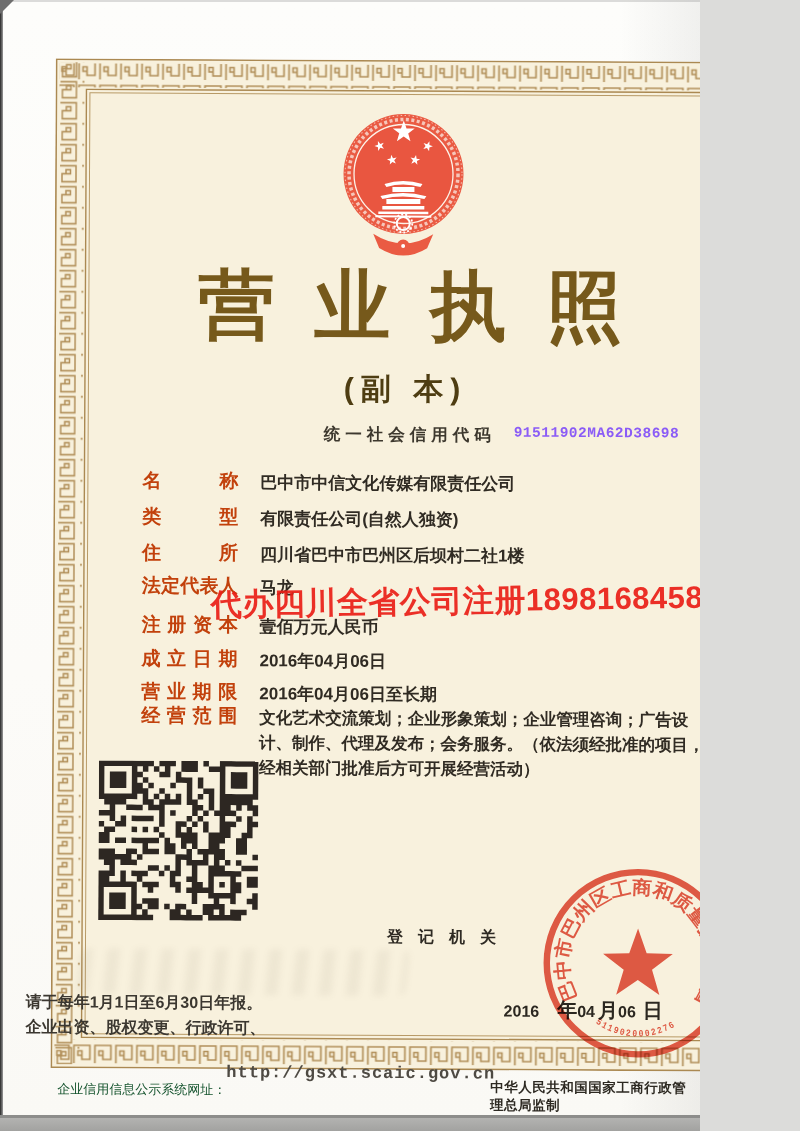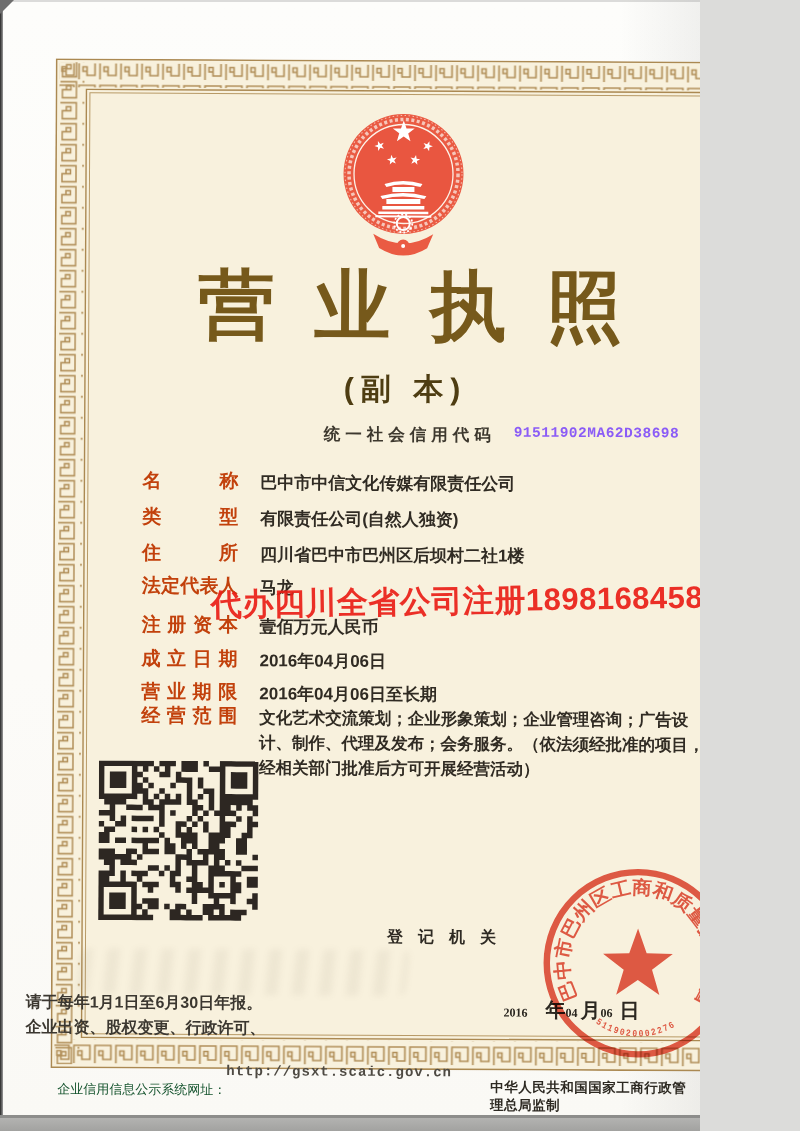--- a/index.html
+++ b/index.html
@@ -61,32 +61,32 @@
   
   #ghost{position:absolute;left:80px;top:950px;width:330px;height:46px;opacity:.35;
          background:repeating-linear-gradient(90deg,rgba(125,112,92,.22) 0 13px,rgba(125,112,92,0) 13px 27px);
          filter:blur(3px);transform:skewX(-6deg);border-radius:8px;}
 
   
   #reg-label{position:absolute;left:377px;top:927px;font-size:16px;font-weight:700;
              color:#2e2a23;letter-spacing:15px;white-space:nowrap;margin-left:12px;}
   #date-row{position:absolute;left:506px;top:996px;display:flex;align-items:baseline;
             color:#2b2720;white-space:nowrap;}
-  .dnum{font-family:Liberation Serif, serif;font-size:12px;font-weight:700;}
+  .dnum{font-family:Liberation Sans, sans-serif;font-size:16px;font-weight:700;}
   .dunit{font-size:20px;font-weight:800;}
   #d-yu{margin-left:18px;} #d-mo{} #d-mu{margin-left:3px;}
   #d-da{} #d-du{margin-left:7px;}
   #seal{position:absolute;left:536px;top:858px;mix-blend-mode:multiply;}
 
   
   #notes{position:absolute;left:28px;top:992px;width:250px;font-size:16px;font-weight:600;
          color:#3b3730;line-height:24.5px;}
   #site-label{position:absolute;left:60px;top:1082px;font-size:13px;color:#14532d;
               font-family:"Liberation Serif","DejaVu Serif",serif;}
-  #site-url{position:absolute;left:229px;top:1064px;font-size:14px;font-weight:700;
+  #site-url{position:absolute;left:229px;top:1064px;font-size:17px;font-weight:700;
             color:#4e4a43;font-family:"Liberation Mono","DejaVu Sans Mono",monospace;letter-spacing:1px;}
   #issuer{position:absolute;left:493px;top:1078px;font-size:13.5px;font-weight:600;color:#2d2922;
           font-family:"Liberation Serif","DejaVu Serif",serif;letter-spacing:.5px;}
 </style>
 </head>
 <body>
 
 <div id="app">
 
   <div class="paper"></div>

